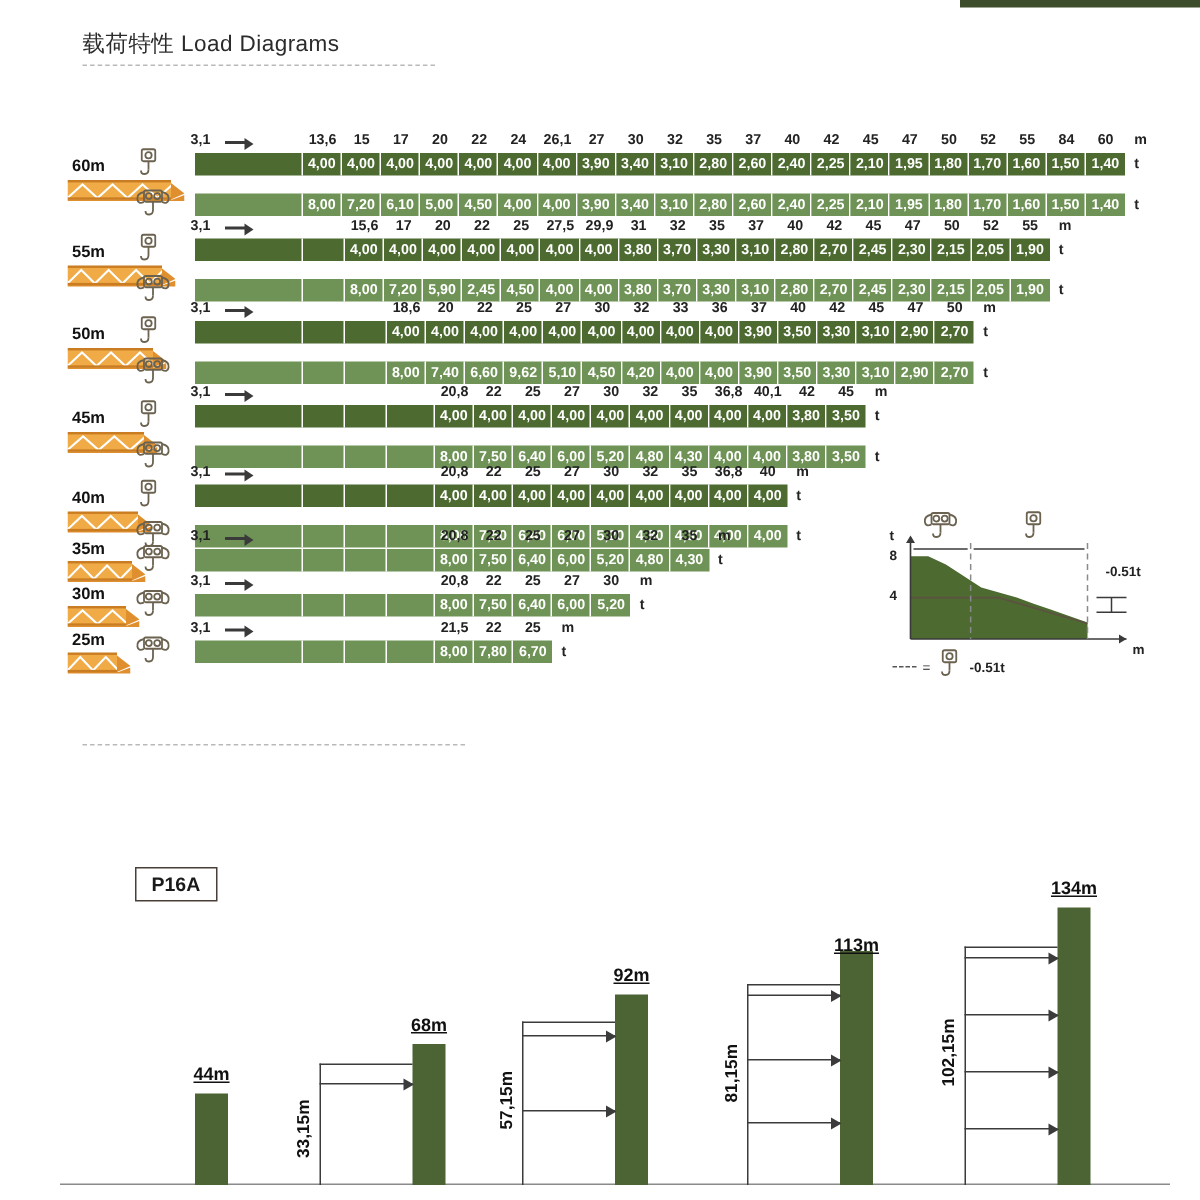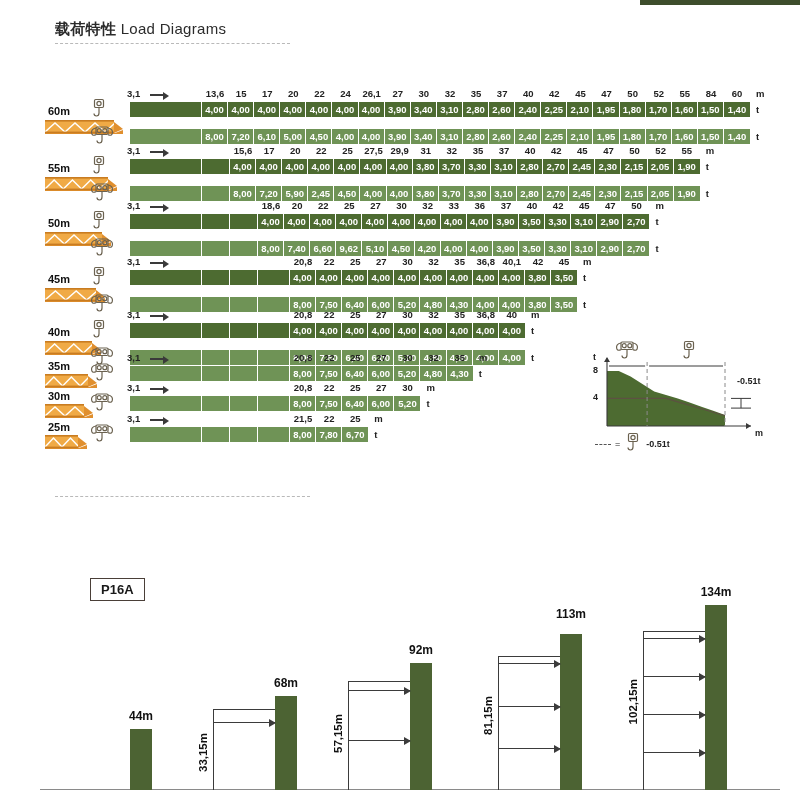--- a/index.html
+++ b/index.html
@@ -8,21 +8,21 @@
     background:#ffffff;
     font-family:"Liberation Sans","DejaVu Sans",sans-serif;
     color:#1a1a1a;
   }
   
   .top-strip{position:absolute;left:640px;top:0;width:160px;height:5px;background:#3d4d2c;}
 
   
   .section{position:absolute;}
   .sec-title{font-size:15px;font-weight:700;color:#2b2b2b;letter-spacing:.3px;white-space:nowrap;}
-  .sec-title .cn{font-weight:700;}
+  .sec-title .cn{font-weight:400;}
   .sec-title .en{font-weight:400;}
   .sec-rule{margin-top:4px;height:0;border-top:1px dashed #b9b9b9;}
 
   
   #load-block{position:absolute;left:40px;top:70px;width:730px;height:375px;}
   .jib-label{position:absolute;left:8px;font-size:11px;font-weight:700;color:#111;}
   .jib-icon{position:absolute;left:5px;}
   .hook-ico{position:absolute;}
 
   .axis{position:absolute;height:14px;}
@@ -45,21 +45,21 @@
 
   
   #mini-chart{position:absolute;left:585px;top:348px;width:205px;height:100px;}
 
   
   #anch-block{position:absolute;left:40px;top:560px;width:740px;height:230px;}
   .p16a{position:absolute;left:50px;top:18px;border:1.5px solid #4a3f38;padding:3px 10px;
         font-size:13px;font-weight:700;color:#1a1a1a;background:#fff;}
   .tower{position:absolute;bottom:0;background:#4c6333;}
   .tower-label{position:absolute;font-size:12px;font-weight:700;color:#111;
-               transform:translateX(-50%);white-space:nowrap;text-align:center;}
+               transform:translateX(-50%);white-space:nowrap;text-align:center;text-decoration:underline;}
   .mast-line{position:absolute;bottom:0;border-left:1.2px solid #3b3b3b;}
   .mast-top{position:absolute;border-top:1.2px solid #3b3b3b;}
   .anchor-arm{position:absolute;height:0;border-top:1.2px solid #3b3b3b;}
   .anchor-arm:after{content:"";position:absolute;right:-1px;top:-4px;
         border-left:7px solid #3b3b3b;border-top:4px solid transparent;border-bottom:4px solid transparent;}
   .vlabel{position:absolute;font-size:11.5px;font-weight:700;color:#111;
           writing-mode:vertical-rl;transform:rotate(180deg);white-space:nowrap;}
   .baseline{position:absolute;left:0;bottom:0;height:0;border-top:1.4px solid #8a8a8a;}
 </style>
 </head>
@@ -677,21 +677,21 @@
     <div class="anchor-arm" style="left: 173px; top: 161.579px; width: 62px;"></div>
     <div class="vlabel" style="left: 157px; top: 173.484px;">33,15m</div>
     <div class="tower" style="left: 370px; width: 22px; height: 127.015px;"></div>
     <div class="tower-label" style="left: 381px; top: 82.9851px;">92m</div>
     <div class="mast-line" style="left: 308px; height: 109.233px;"></div>
     <div class="mast-top" style="left: 308px; top: 120.767px; width: 62px;"></div>
     <div class="anchor-arm" style="left: 308px; top: 179.893px; width: 62px;"></div>
     <div class="anchor-arm" style="left: 308px; top: 129.786px; width: 62px;"></div>
     <div class="vlabel" style="left: 292px; top: 153.537px;">57,15m</div>
     <div class="tower" style="left: 520px; width: 22px; height: 156.007px;"></div>
-    <div class="tower-label" style="left: 531px; top: 47px;">113m</div>
+    <div class="tower-label" style="left: 531px; top: 63px;">113m</div>
     <div class="mast-line" style="left: 458px; height: 134.166px;"></div>
     <div class="mast-top" style="left: 458px; top: 95.8336px; width: 62px;"></div>
     <div class="anchor-arm" style="left: 458px; top: 187.809px; width: 62px;"></div>
     <div class="anchor-arm" style="left: 458px; top: 145.619px; width: 62px;"></div>
     <div class="anchor-arm" style="left: 458px; top: 103.428px; width: 62px;"></div>
     <div class="vlabel" style="left: 442px; top: 136.084px;">81,15m</div>
     <div class="tower" style="left: 665px; width: 22px; height: 185px;"></div>
     <div class="tower-label" style="left: 676px; top: 25px;">134m</div>
     <div class="mast-line" style="left: 603px; height: 159.1px;"></div>
     <div class="mast-top" style="left: 603px; top: 70.9px; width: 62px;"></div>

